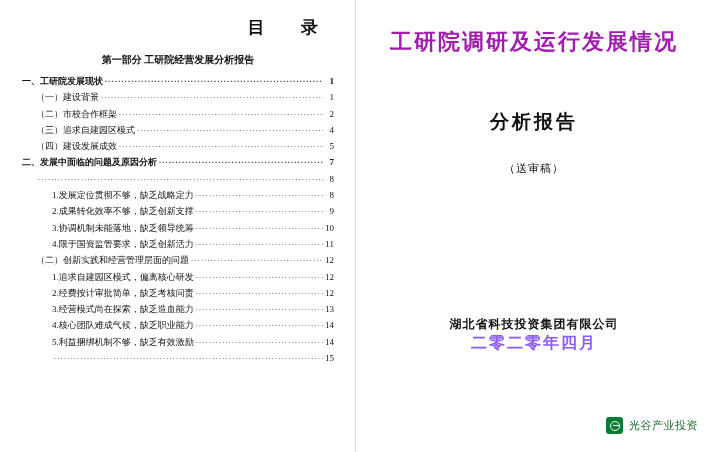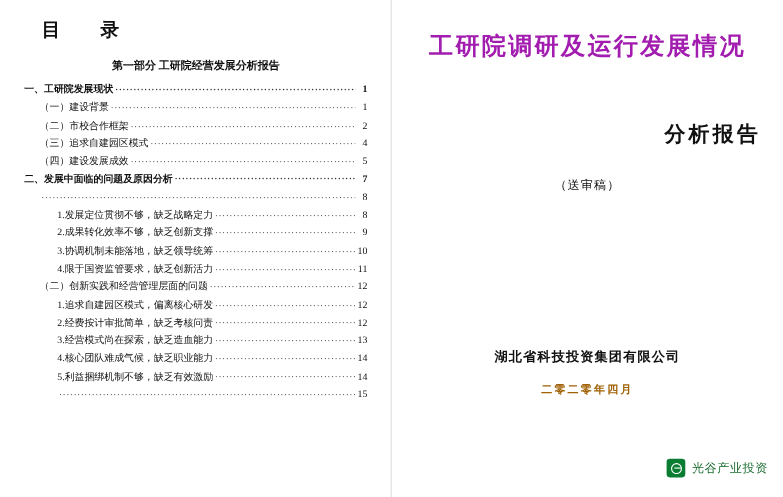--- a/index.html
+++ b/index.html
@@ -24,21 +24,21 @@
   
   .left-page {
     position: relative;
     width: 356px;
     height: 452px;
     box-sizing: border-box;
     padding: 10px 22px 0 22px;
     background: #ffffff;
   }
   .toc-title {
-    text-align: left;
+    text-align: right;
     font-size: 17px;
     font-weight: bold;
     letter-spacing: 16px;
     margin: 6px 0 14px 0;
     color: #111;
     text-indent: 16px;
   }
   .toc-part {
     text-align: center;
     font-size: 10px;
@@ -110,40 +110,38 @@
     letter-spacing: 2px;
     color: #a21caf;
     line-height: 1.3;
   }
   .cover-subtitle {
     margin-top: 52px;
     font-size: 19px;
     font-weight: bold;
     letter-spacing: 3px;
     color: #111;
-    text-align: right;
   }
   .cover-note {
     margin-top: 26px;
     font-size: 11px;
     color: #111;
     letter-spacing: 1px;
   }
   .cover-org {
     margin-top: 140px;
     font-size: 12px;
     font-weight: bold;
     color: #111;
     letter-spacing: 1px;
   }
   .cover-date {
-    margin-top: 14px;
-    font-size: 10px;
-    font-weight: bold;
-    color: #a16207;
+    font-size: 16px;
+    font-weight: bold;
+    color: #8b5cf6;
     letter-spacing: 2px;
   }
 
   
   .account-bar {
     position: absolute;
     right: 14px;
     bottom: 18px;
     display: flex;
     align-items: center;

